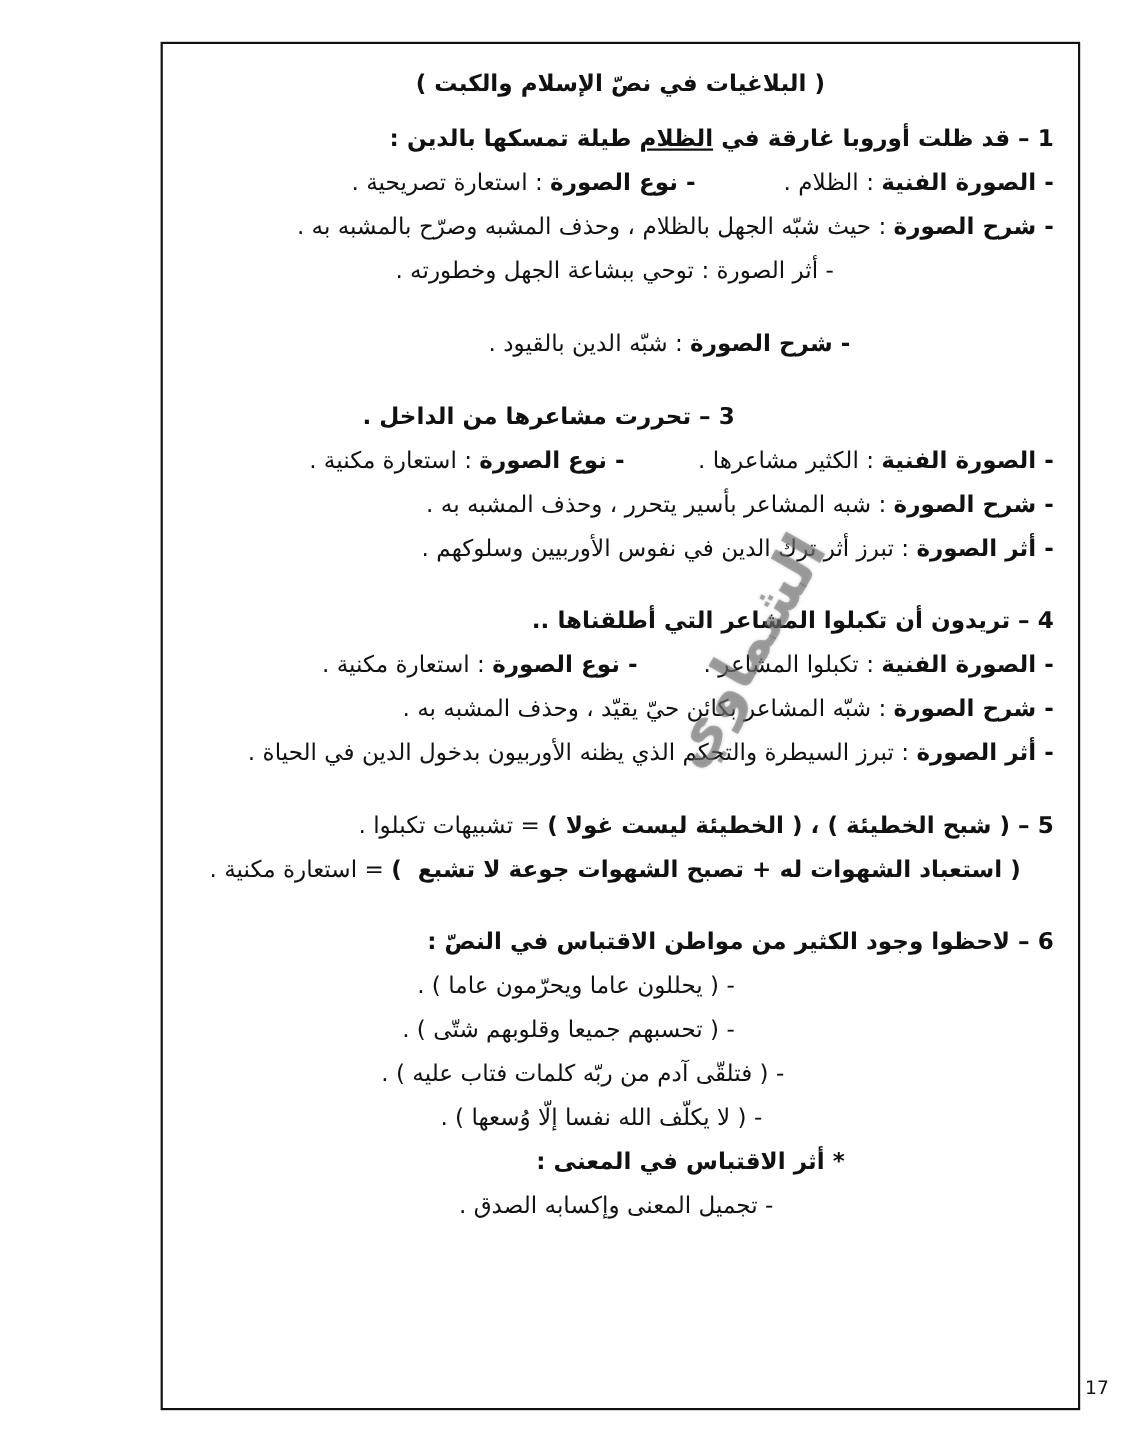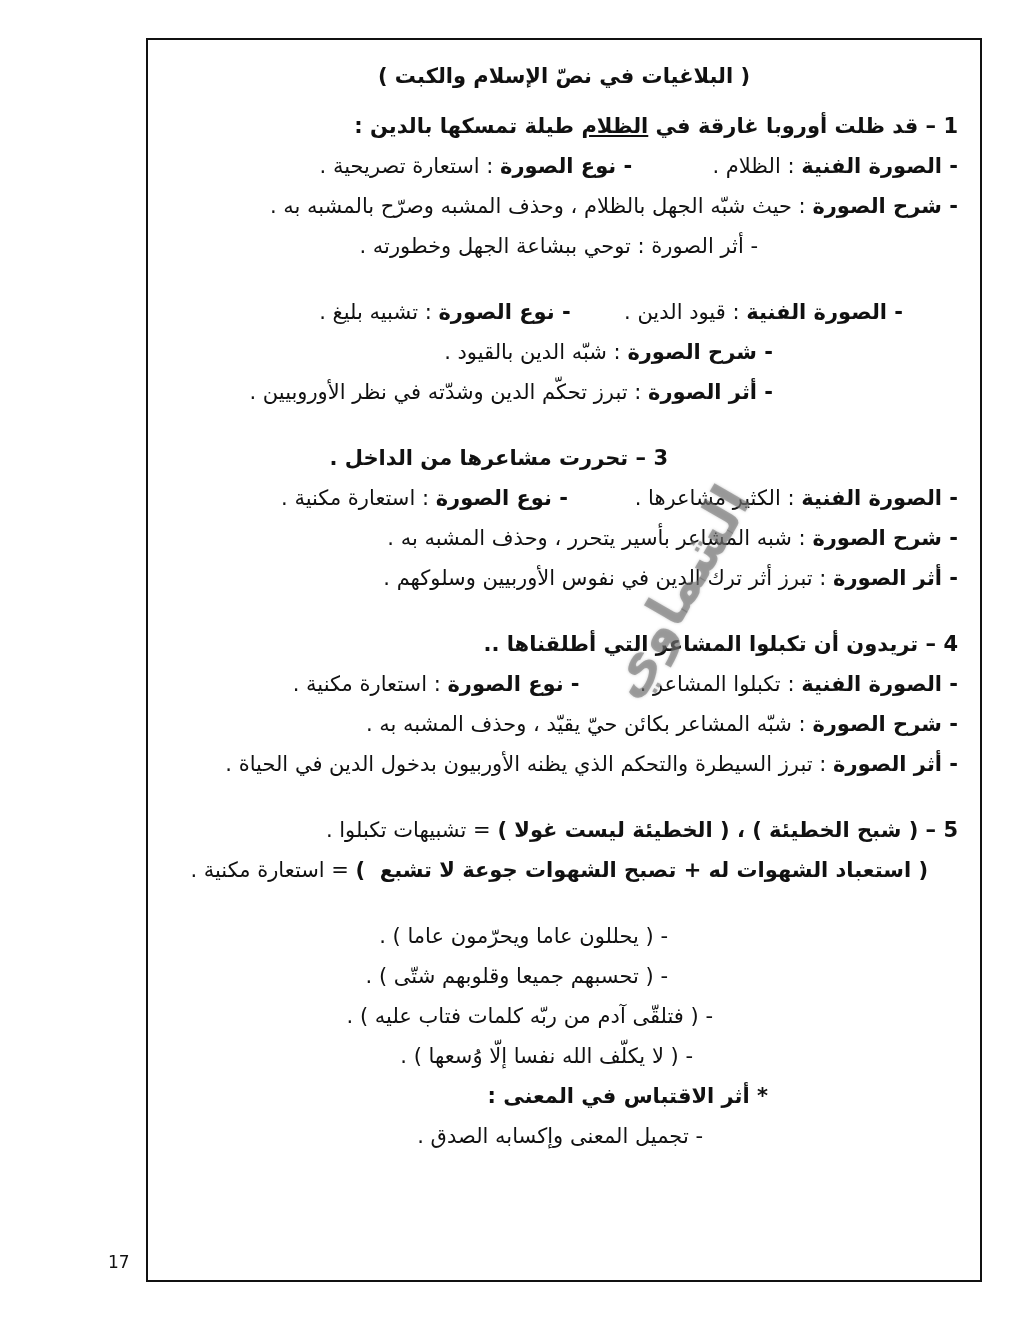--- a/index.html
+++ b/index.html
@@ -68,63 +68,62 @@
     color: rgba(110, 110, 110, 0.55);
     text-shadow: 0 0 3px rgba(110, 110, 110, 0.35);
     text-align: center;
     pointer-events: none;
     direction: rtl;
   }
   .page-number {
     position: absolute;
     bottom: 48px;
     left: 0;
-    right: 0;
-    text-align: left;
+    right: 12px;
+    text-align: right;
     font-size: 17px;
     color: #111111;
   }
 </style>
 </head>
 <body>
 
 <div class="page">
   <div class="page-border"></div>
 
   <div class="content">
     <p class="doc-title">( البلاغيات في نصّ الإسلام والكبت )</p>
     <div>
         <section class="block">
           <p class="line"><span class="seg-bold">1 – قد ظلت أوروبا غارقة في </span><span class="seg-bold seg-underline">الظلام</span><span class="seg-bold"> طيلة تمسكها بالدين :</span></p>
           <p class="line"><span class="seg-bold">- الصورة الفنية</span><span> : الظلام .</span><span>            </span><span class="seg-bold">- نوع الصورة</span><span> : استعارة تصريحية .</span></p>
           <p class="line"><span class="seg-bold">- شرح الصورة</span><span> : حيث شبّه الجهل بالظلام ، وحذف المشبه وصرّح بالمشبه به .</span></p>
           <p class="line" style="padding-right: 200px;"><span>- أثر الصورة : توحي ببشاعة الجهل وخطورته .</span></p>
         </section>
         <section class="block">
-          <p class="line" style="padding-right: 55px;"><span class="seg-bold">- الصورة الفنية</span><span> : قيود الدين .</span><span>        </span><span class="seg-bold">- نوع الصورة</span><span> : تشبيه بليغ .</span></p>
           <p class="line" style="padding-right: 185px;"><span class="seg-bold">- شرح الصورة</span><span> : شبّه الدين بالقيود .</span></p>
-          <p class="line" style="padding-right: 185px;"><span class="seg-bold">- أثر الصورة</span><span> : تبرز تحكّم الدين وشدّته في نظر الأوروبيين .</span></p>
         </section>
         <section class="block">
           <p class="line" style="padding-right: 290px;"><span class="seg-bold">3 – تحررت مشاعرها من الداخل .</span></p>
           <p class="line"><span class="seg-bold">- الصورة الفنية</span><span> : الكثير مشاعرها .</span><span>          </span><span class="seg-bold">- نوع الصورة</span><span> : استعارة مكنية .</span></p>
           <p class="line"><span class="seg-bold">- شرح الصورة</span><span> : شبه المشاعر بأسير يتحرر ، وحذف المشبه به .</span></p>
           <p class="line"><span class="seg-bold">- أثر الصورة</span><span> : تبرز أثر ترك الدين في نفوس الأوربيين وسلوكهم .</span></p>
         </section>
         <section class="block">
           <p class="line"><span class="seg-bold">4 – تريدون أن تكبلوا المشاعر التي أطلقناها ..</span></p>
           <p class="line"><span class="seg-bold">- الصورة الفنية</span><span> : تكبلوا المشاعر .</span><span>         </span><span class="seg-bold">- نوع الصورة</span><span> : استعارة مكنية .</span></p>
           <p class="line"><span class="seg-bold">- شرح الصورة</span><span> : شبّه المشاعر بكائن حيّ يقيّد ، وحذف المشبه به .</span></p>
           <p class="line"><span class="seg-bold">- أثر الصورة</span><span> : تبرز السيطرة والتحكم الذي يظنه الأوربيون بدخول الدين في الحياة .</span></p>
         </section>
         <section class="block">
           <p class="line"><span class="seg-bold">5 – ( شبح الخطيئة ) ، ( الخطيئة ليست غولا )</span><span> = تشبيهات تكبلوا .</span></p>
           <p class="line" style="padding-right: 30px;"><span class="seg-bold">( استعباد الشهوات له + تصبح الشهوات جوعة لا تشبع  )</span><span> = استعارة مكنية .</span></p>
         </section>
         <section class="block">
+          <p class="line"><span class="seg-bold">6 – لاحظوا وجود الكثير من مواطن الاقتباس في النصّ :</span></p>
           <p class="line" style="padding-right: 290px;"><span>- ( يحللون عاما ويحرّمون عاما ) .</span></p>
           <p class="line" style="padding-right: 290px;"><span>- ( تحسبهم جميعا وقلوبهم شتّى ) .</span></p>
           <p class="line" style="padding-right: 245px;"><span>- ( فتلقّى آدم من ربّه كلمات فتاب عليه ) .</span></p>
           <p class="line" style="padding-right: 265px;"><span>- ( لا يكلّف الله نفسا إلّا وُسعها ) .</span></p>
           <p class="line" style="padding-right: 190px;"><span class="seg-bold">* أثر الاقتباس في المعنى :</span></p>
           <p class="line" style="padding-right: 255px;"><span>- تجميل المعنى وإكسابه الصدق .</span></p>
         </section>
       </div>
   </div>
 

